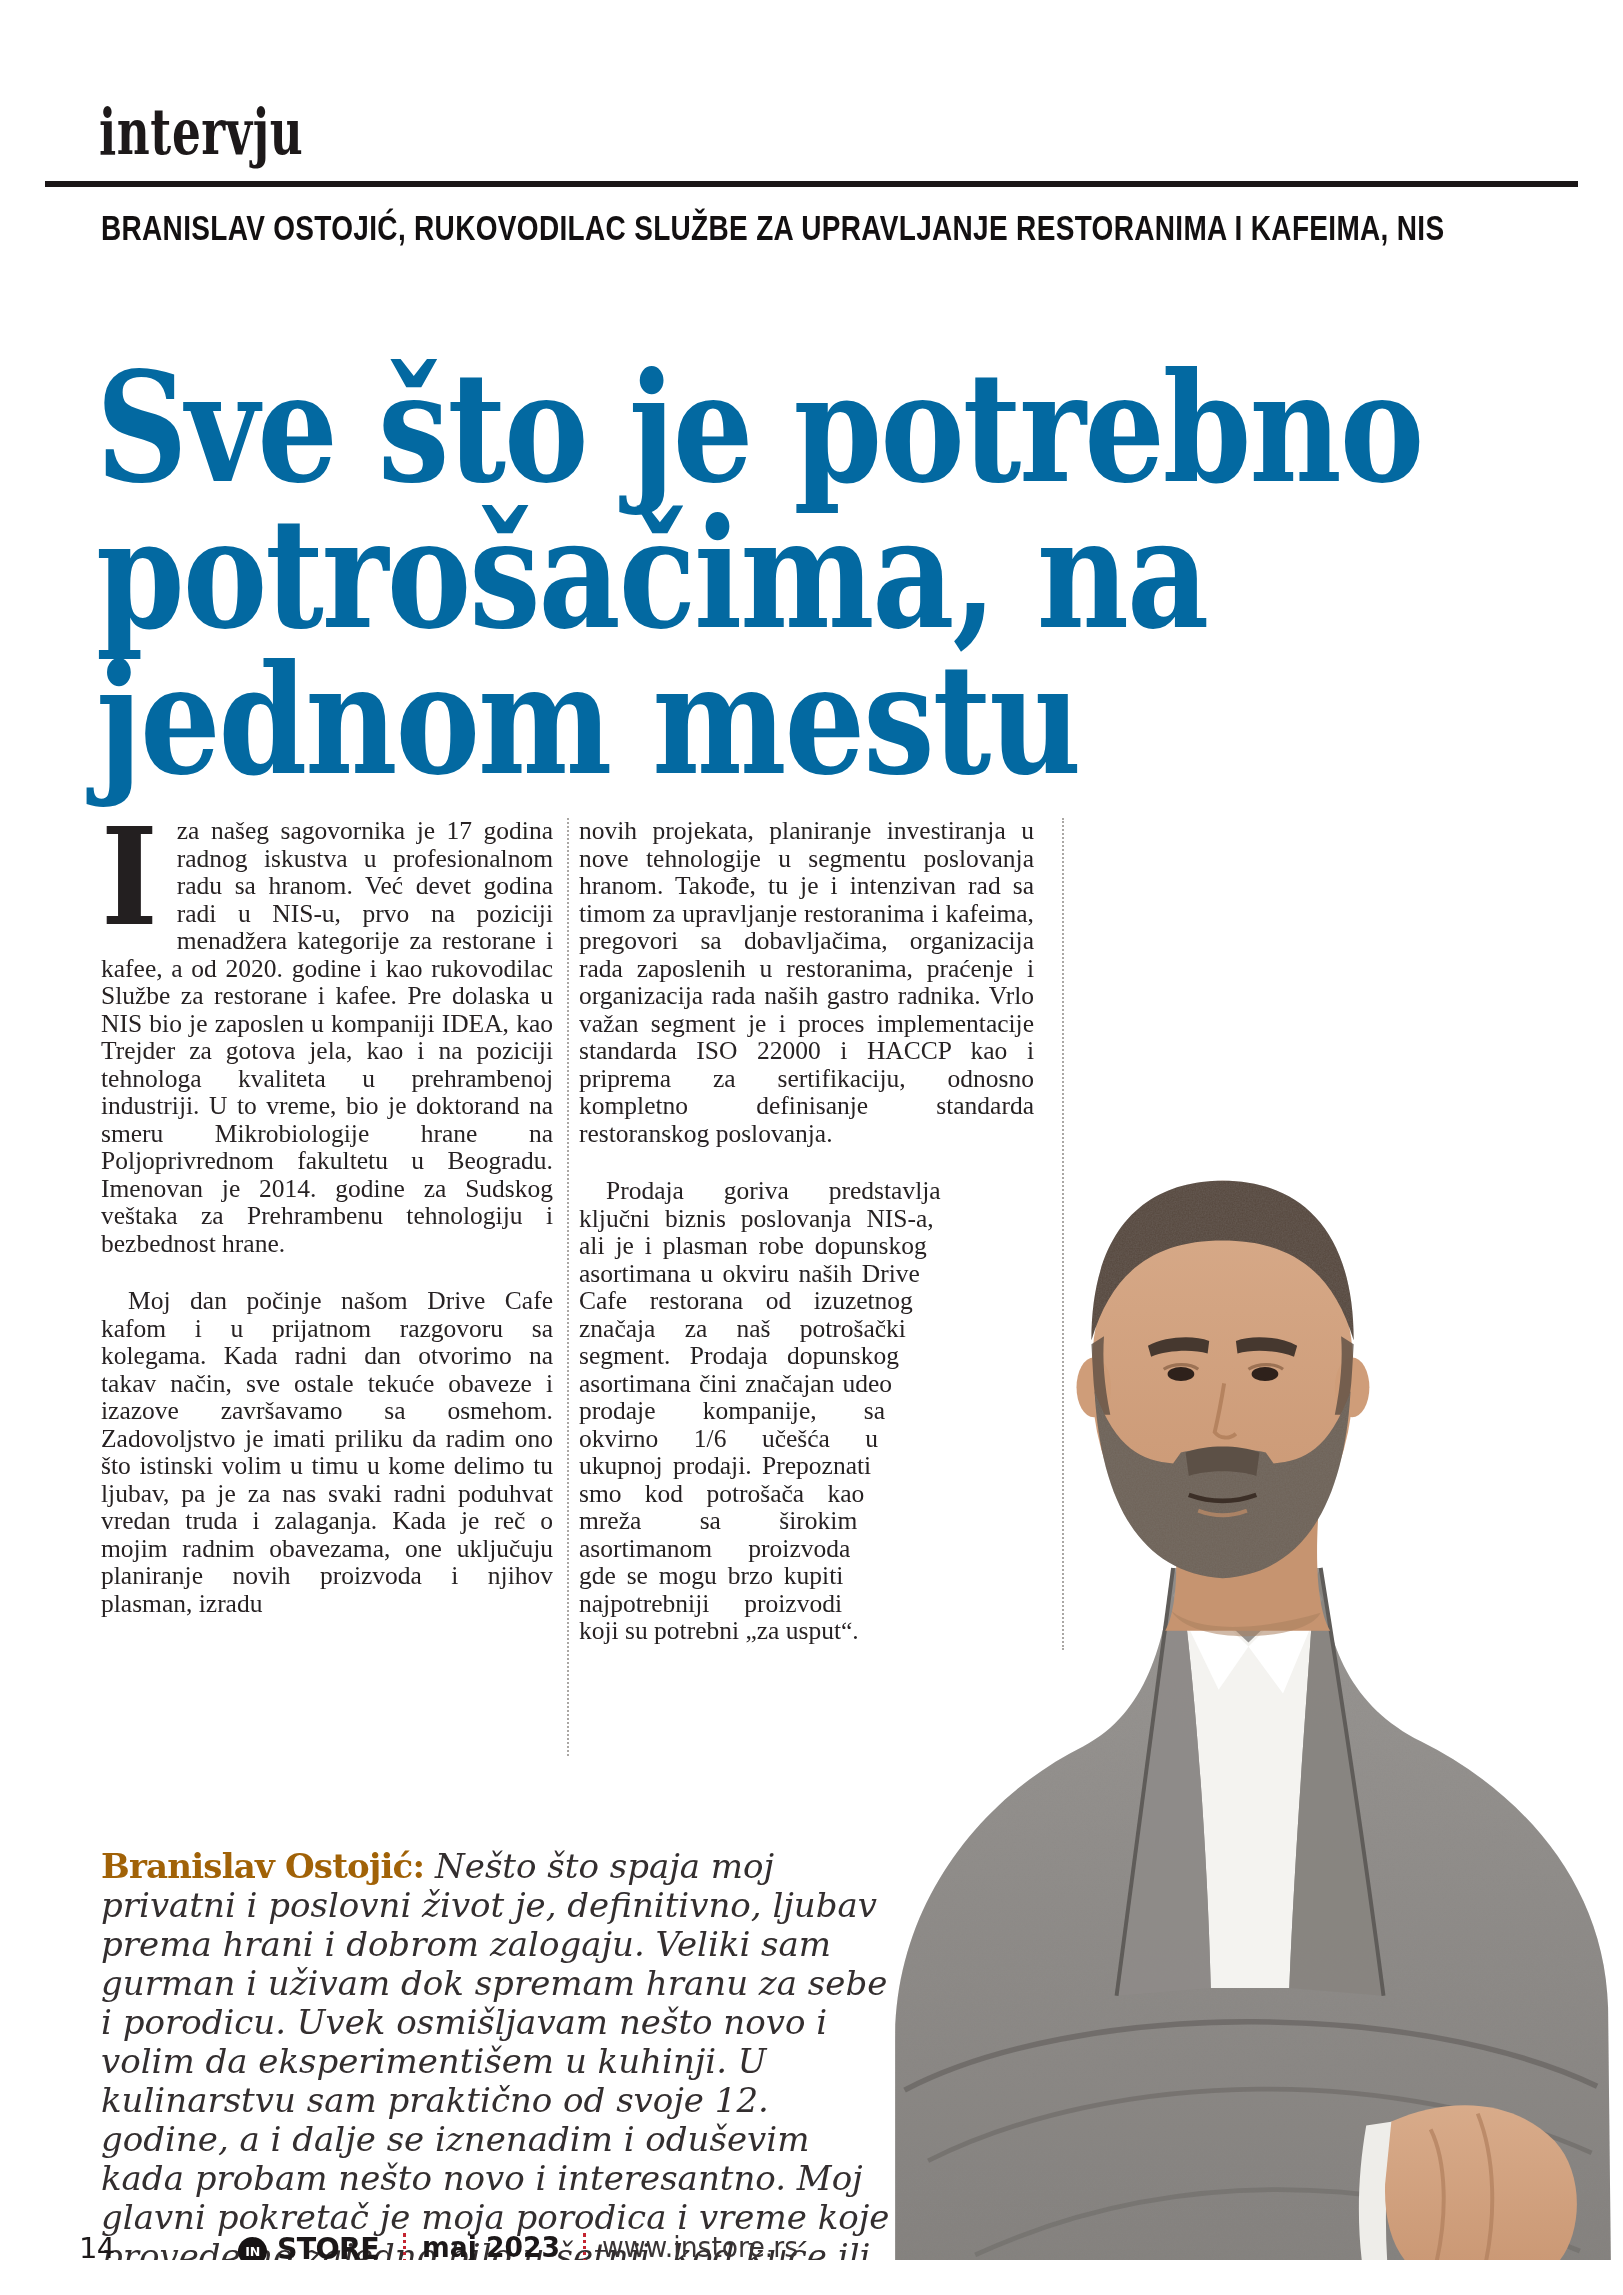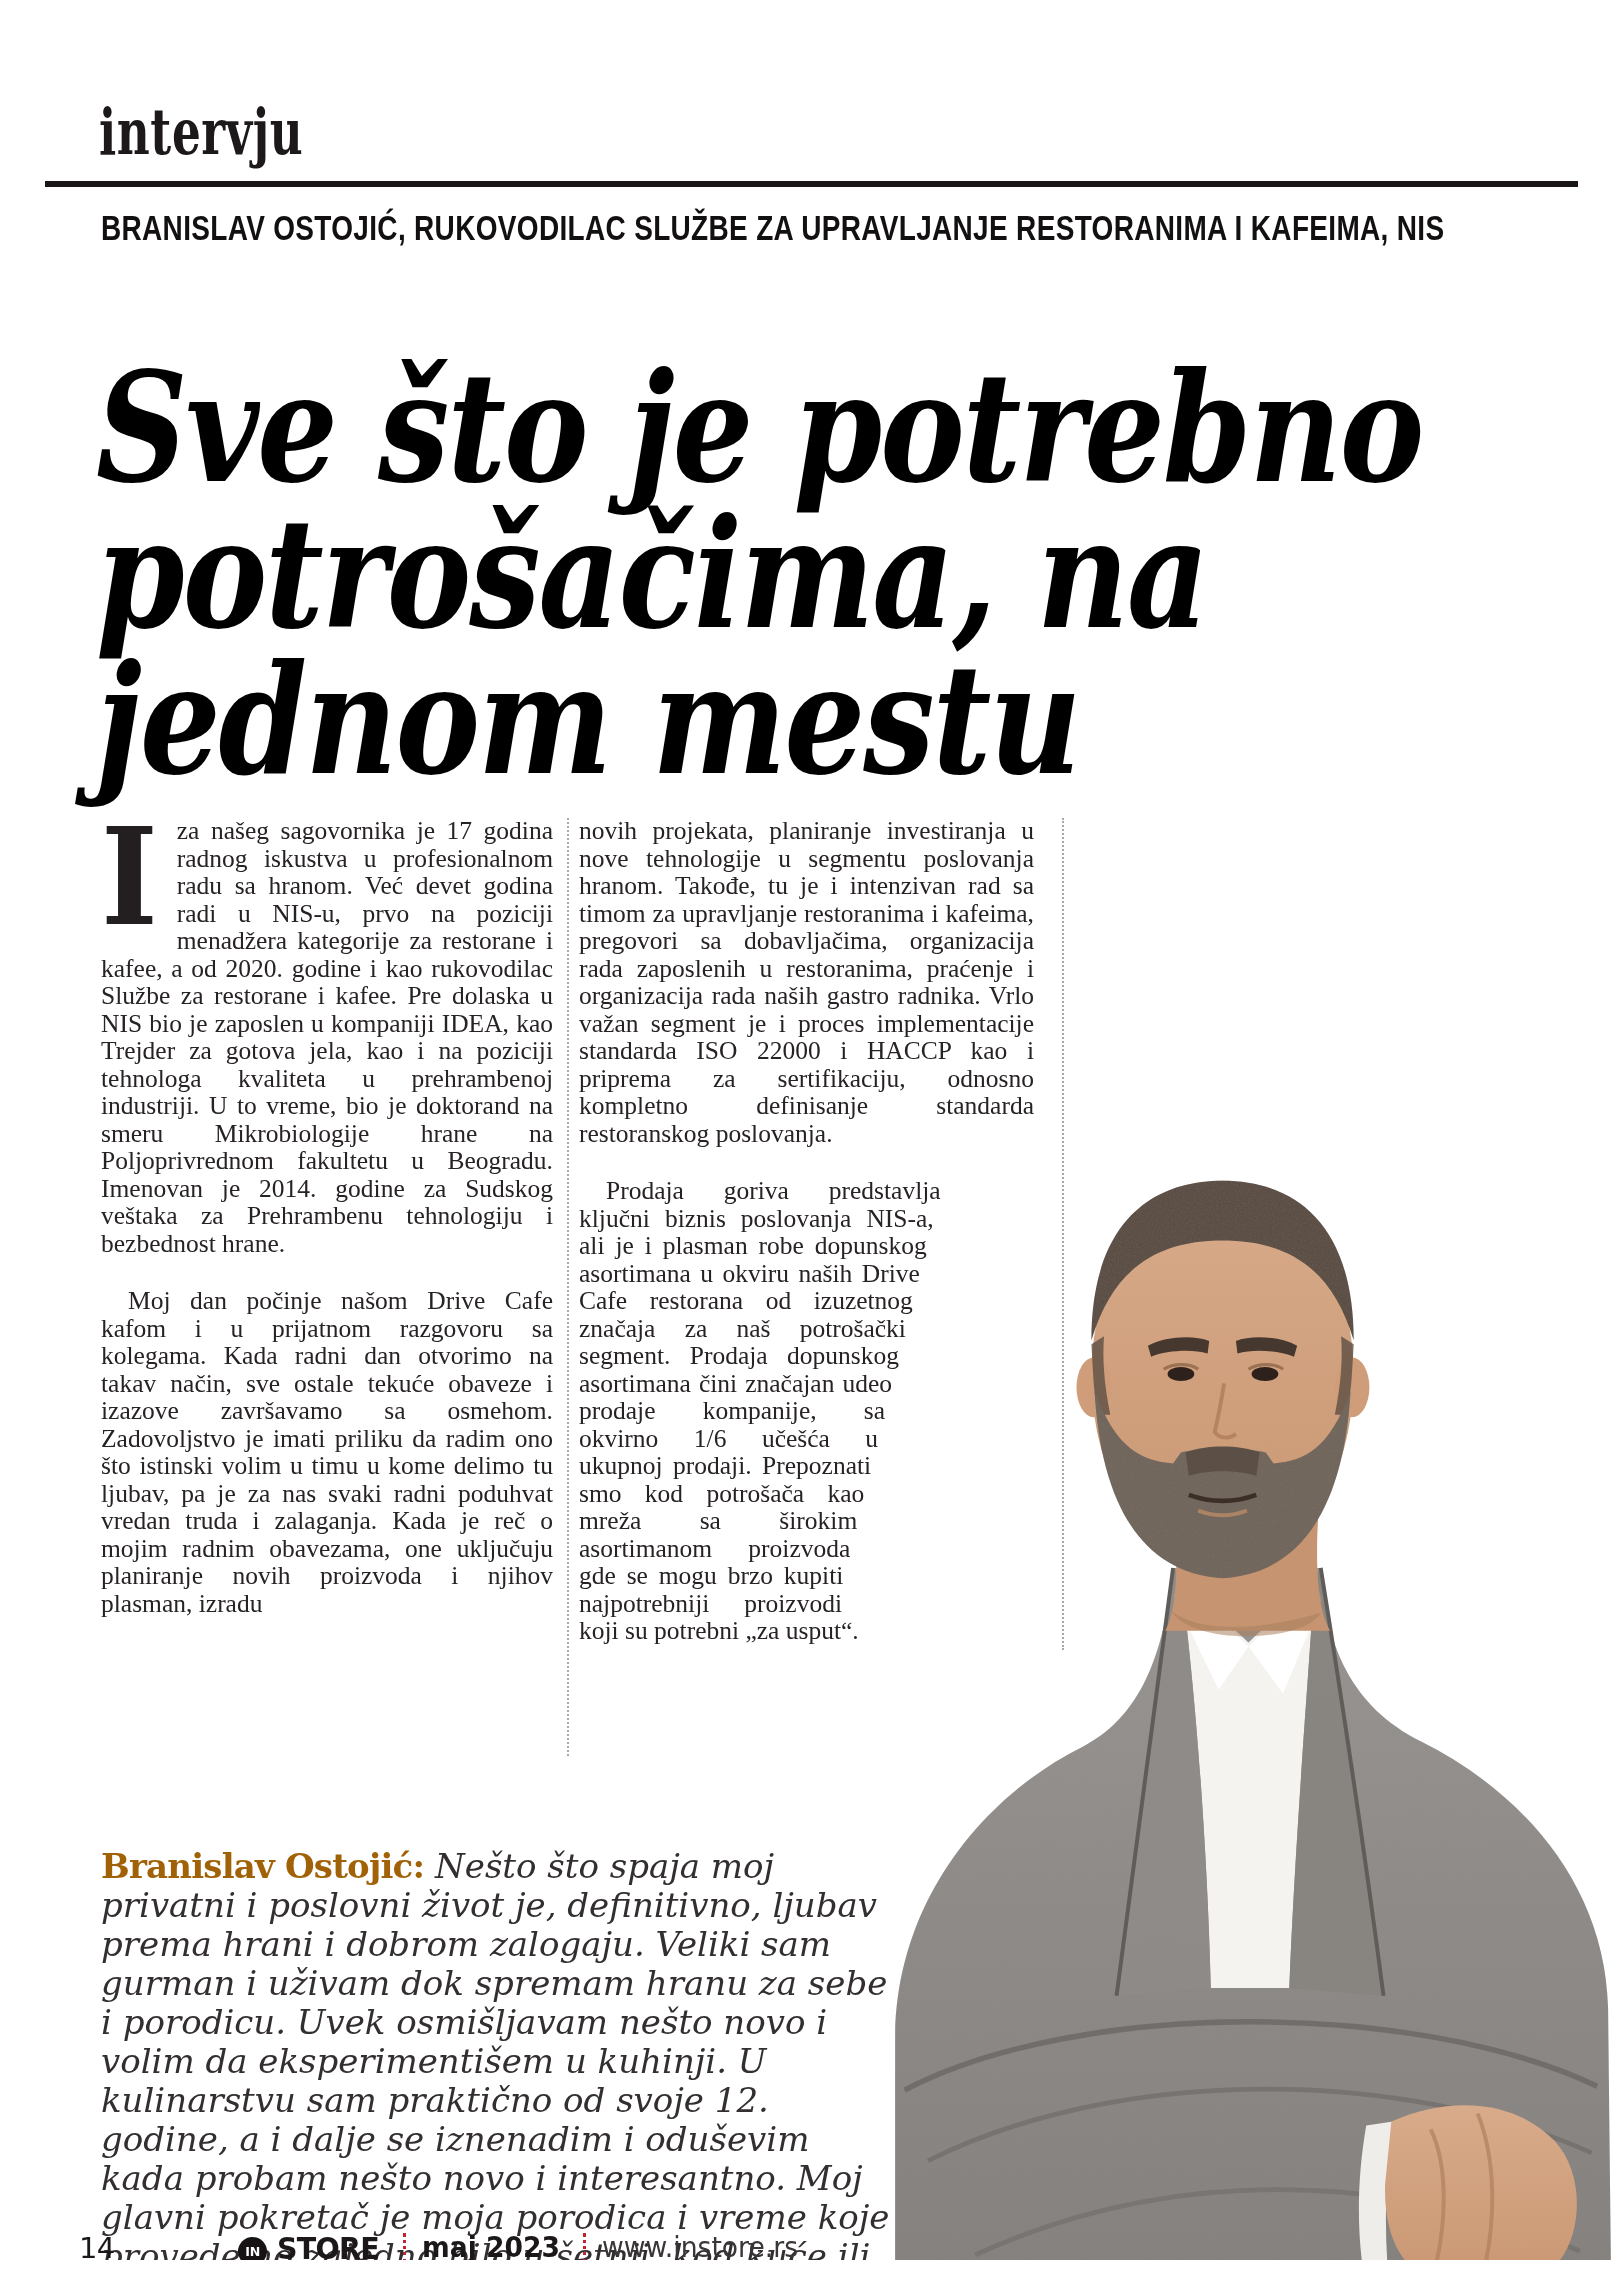--- a/index.html
+++ b/index.html
@@ -12,21 +12,21 @@
     color:#1d191a;transform:scaleX(0.72);transform-origin:left top;letter-spacing:0.8px;}
 
   .top-rule{position:absolute;left:45px;top:181px;width:1533px;height:5.5px;background:#1a1617;}
 
   .kicker{position:absolute;left:101px;top:209px;white-space:nowrap;
     font-family:"Liberation Sans", sans-serif;font-weight:bold;font-size:35px;line-height:1.1;
     color:#131011;transform:scaleX(0.80);transform-origin:left top;letter-spacing:0.4px;}
 
   .headline{position:absolute;left:96px;top:355px;width:1492px;
     font-family:"DejaVu Serif", serif;font-weight:bold;font-size:151px;line-height:146px;
-    color:#000000;font-style:italic;}
+    color:#0369a1;}
   .headline .hl-line{transform:scaleX(0.84);transform-origin:left top;white-space:nowrap;letter-spacing:-2.4px;}
 
   
   .col{position:absolute;top:817px;font-size:25.5px;line-height:27.5px;text-align:justify;
        color:#272223;}
   .col p{margin:0;}
   .col1{left:101px;width:452px;}
   .col2{left:579px;width:455px;}
   .col3{left:1080px;width:459px;}
   .question{font-weight:bold;margin-top:30px !important;text-indent:27px;color:#201c1d;}

